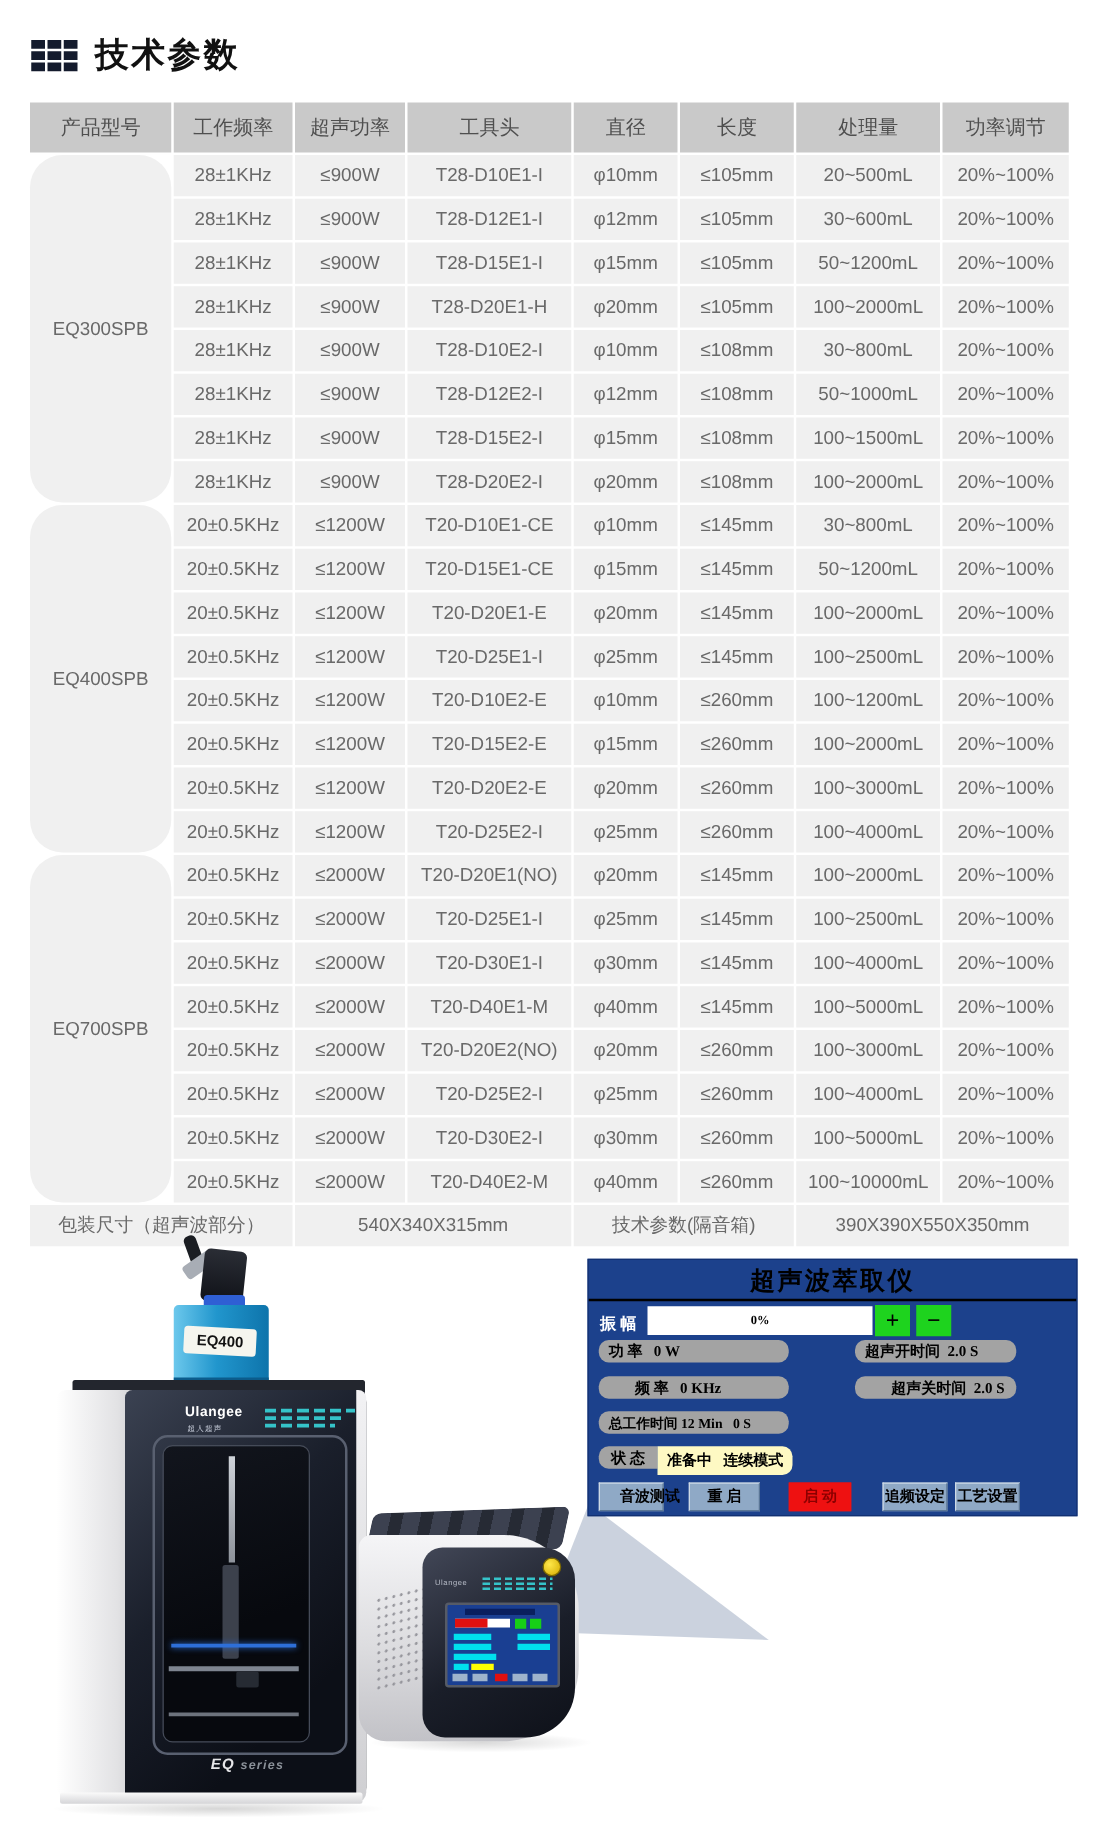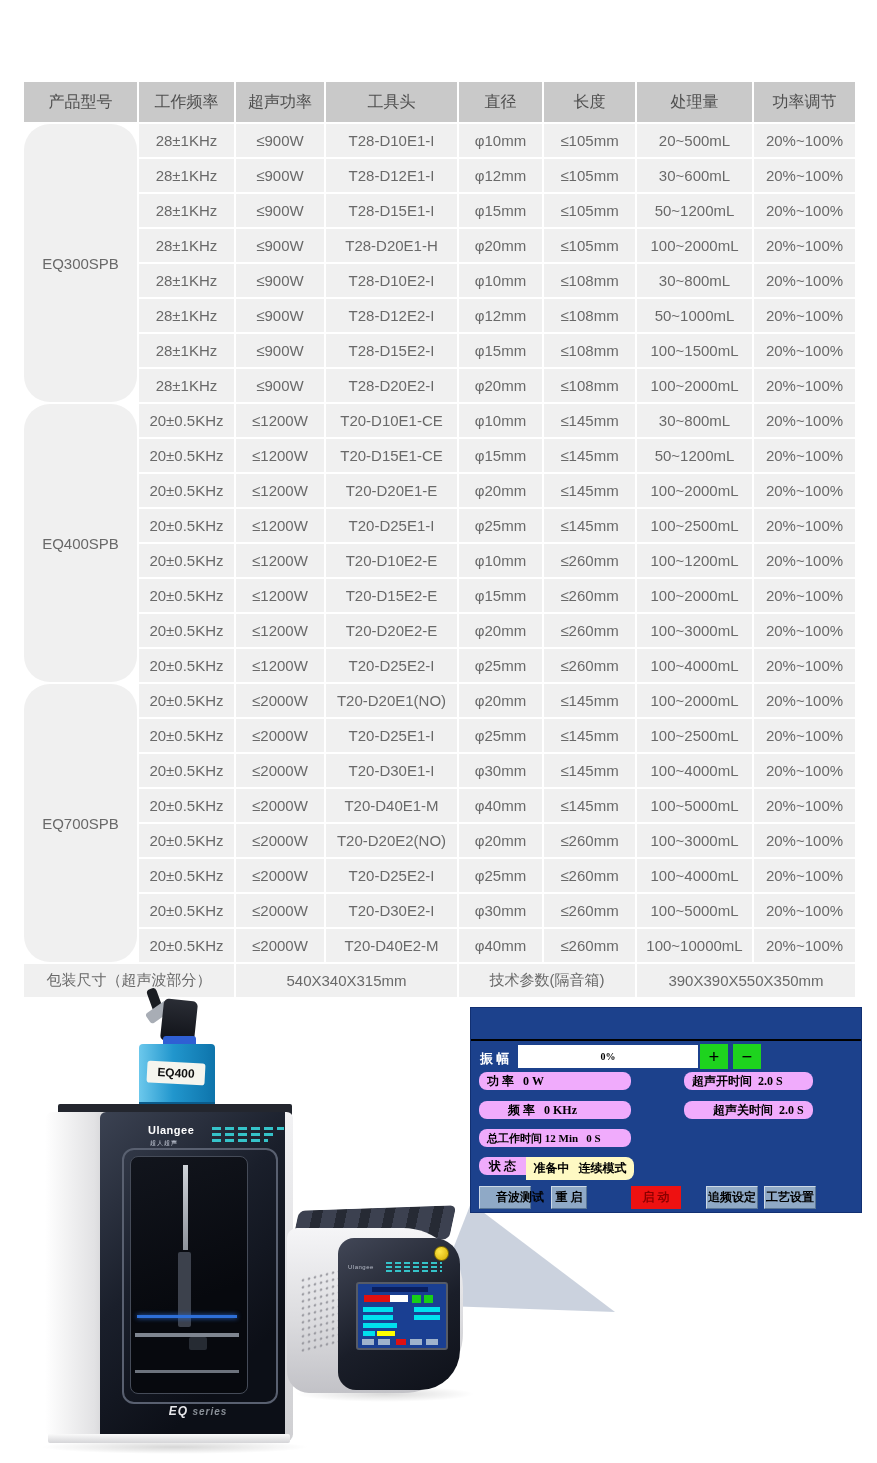--- a/index.html
+++ b/index.html
@@ -117,46 +117,60 @@
        font-family:"Liberation Serif","DejaVu Serif",serif;}
   .hmi-title{position:absolute;left:0;top:3px;width:100%;text-align:center;color:#000;
              font-size:20px;font-weight:bold;letter-spacing:2px;}
   .hmi-divider{position:absolute;left:0;top:31px;width:100%;height:2px;background:#000;}
   .amp-label{position:absolute;left:9px;top:42px;color:#fff;font-size:13px;font-weight:bold;white-space:pre;}
   .amp-bar{position:absolute;left:47px;top:37px;width:180px;height:23px;background:#fff;
            display:flex;align-items:center;justify-content:center;font-size:10px;font-weight:bold;color:#000;}
   .hmi-plus,.hmi-minus{position:absolute;top:36px;width:28px;height:25px;background:#1ed31e;color:#000;
            display:flex;align-items:center;justify-content:center;font-size:19px;font-weight:bold;cursor:pointer;}
   .hmi-plus{left:229px;} .hmi-minus{left:262px;}
-  .cyan{position:absolute;background:#f0abfc;color:#000;font-weight:bold;font-size:12px;
+  .cyan{position:absolute;background:#a3a3a3;color:#000;font-weight:bold;font-size:12px;
         border-radius:8px;display:flex;align-items:center;padding-left:8px;box-sizing:border-box;
         white-space:pre;height:18px;}
   .c-left{left:8px;width:152px;} .c-right{left:213px;width:129px;}
   .row1{top:64px;} .row2{top:93px;padding-left:29px;} .row3{top:121px;} .row4{top:149px;}
   .c-total{font-size:11px;}
   .status-label{left:8px;width:47px;border-radius:8px 0 0 8px;justify-content:center;padding-left:0;}
   .status-value{position:absolute;left:55px;top:149px;width:108px;height:23px;background:#fef9c3;
         color:#000;font-weight:bold;font-size:12px;border-radius:0 8px 8px 0;
         display:flex;align-items:center;justify-content:center;white-space:pre;}
   .hmi-buttons{position:absolute;left:0;top:178px;width:100%;height:23px;}
   .hmi-btn{position:absolute;height:23px;background:#8fa9c6;color:#000;font-weight:bold;font-size:12px;
         display:flex;align-items:center;justify-content:center;white-space:pre;cursor:pointer;
         border-top:1px solid #cdd9e6;border-left:1px solid #cdd9e6;
         border-right:1px solid #5a7696;border-bottom:1px solid #5a7696;box-sizing:border-box;}
   .hmi-btn:nth-child(1){left:8px;width:52px;padding-left:30px;}
-  .hmi-btn:nth-child(2){left:80px;width:36px;}
+  .hmi-btn:nth-child(2){left:80px;width:57px;}
   .hmi-btn:nth-child(3){left:160px;width:50px;background:#ee1111;color:#8b0000;border-color:#ee1111;}
   .hmi-btn:nth-child(4){left:235px;width:52px;}
   .hmi-btn:nth-child(5){left:293px;width:52px;}
 </style>
 </head>
 <body>
 
 <div class="page">
 
+  <div class="sec-header">
+    <span class="grid-icon">
+      <i></i>
+        <i></i>
+        <i></i>
+        <i></i>
+        <i></i>
+        <i></i>
+        <i></i>
+        <i></i>
+        <i></i>
+    </span>
+    <h1 class="sec-title">技术参数</h1>
+  </div>
 
   <table class="spec">
     <colgroup>
       <col style="width:113px">
         <col style="width:95px">
         <col style="width:88px">
         <col style="width:131px">
       <col style="width:83px">
         <col style="width:91px">
         <col style="width:115px">
@@ -475,20 +489,21 @@
         <b class="ms-b1"></b>
           <b class="ms-b2"></b>
           <b class="ms-b3"></b>
           <b class="ms-b4"></b>
           <b class="ms-b5"></b>
       </span>
     </div>
   </div>
 
   <div class="hmi">
+    <div class="hmi-title">超声波萃取仪</div>
     <div class="hmi-divider"></div>
 
     <div class="amp-label">振 幅</div>
     <div class="amp-bar">0%</div>
     <div class="hmi-plus">+</div>
     <div class="hmi-minus">−</div>
 
     <div class="cyan c-left row1">功 率   0 W</div>
     <div class="cyan c-right row1">超声开时间  2.0 S</div>
     <div class="cyan c-left row2">频 率   0 KHz</div>

